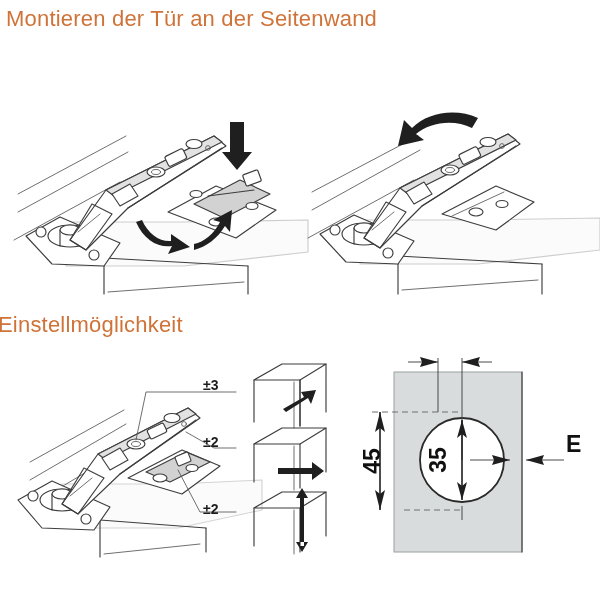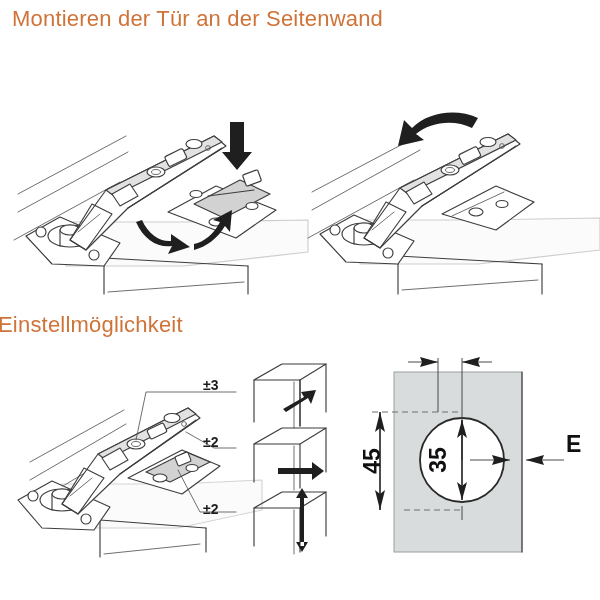--- a/index.html
+++ b/index.html
@@ -9,21 +9,21 @@
     background:#fff;
   }
   .heading{
     position:absolute;
     color:#cf7338;
     font-size:22px;
     font-weight:400;
     letter-spacing:.2px;
     white-space:nowrap;
   }
-  #heading-1{left:12px;top:6px;}
+  #heading-1{left:6px;top:6px;}
   #heading-2{left:-2px;top:312px;}
   .panel{position:absolute;}
   #fig-mount-left{left:8px;top:44px;width:300px;height:250px;}
   #fig-mount-right{left:306px;top:44px;width:294px;height:250px;}
   #fig-adjust{left:0px;top:352px;width:350px;height:215px;}
   #fig-drill{left:360px;top:340px;width:240px;height:225px;}
   svg{display:block;overflow:visible;}
   .ln{fill:none;stroke:#3d3d3d;stroke-width:1.15;stroke-linejoin:round;stroke-linecap:round;}
   .ln-thin{fill:none;stroke:#555;stroke-width:.85;stroke-linecap:round;}
   .fillw{fill:#ffffff;}

